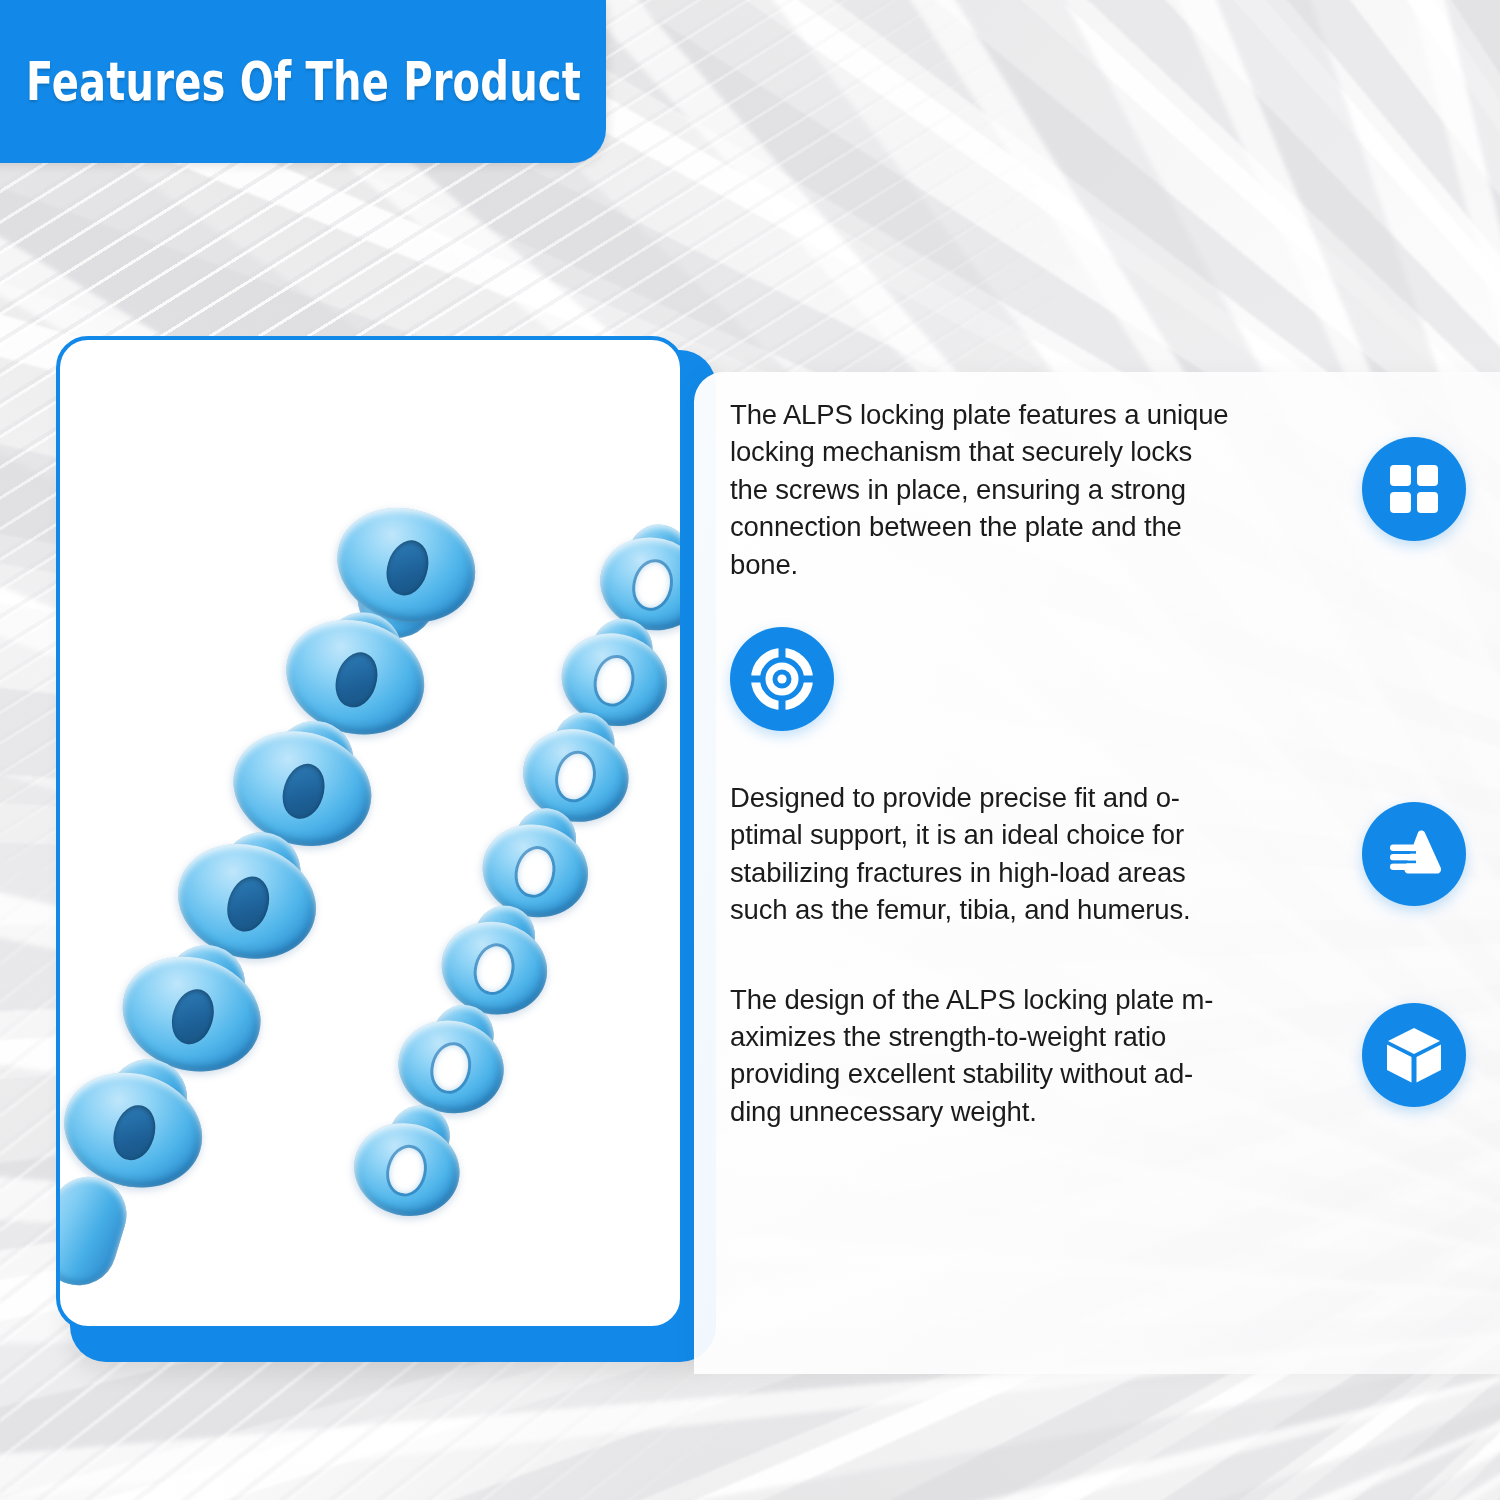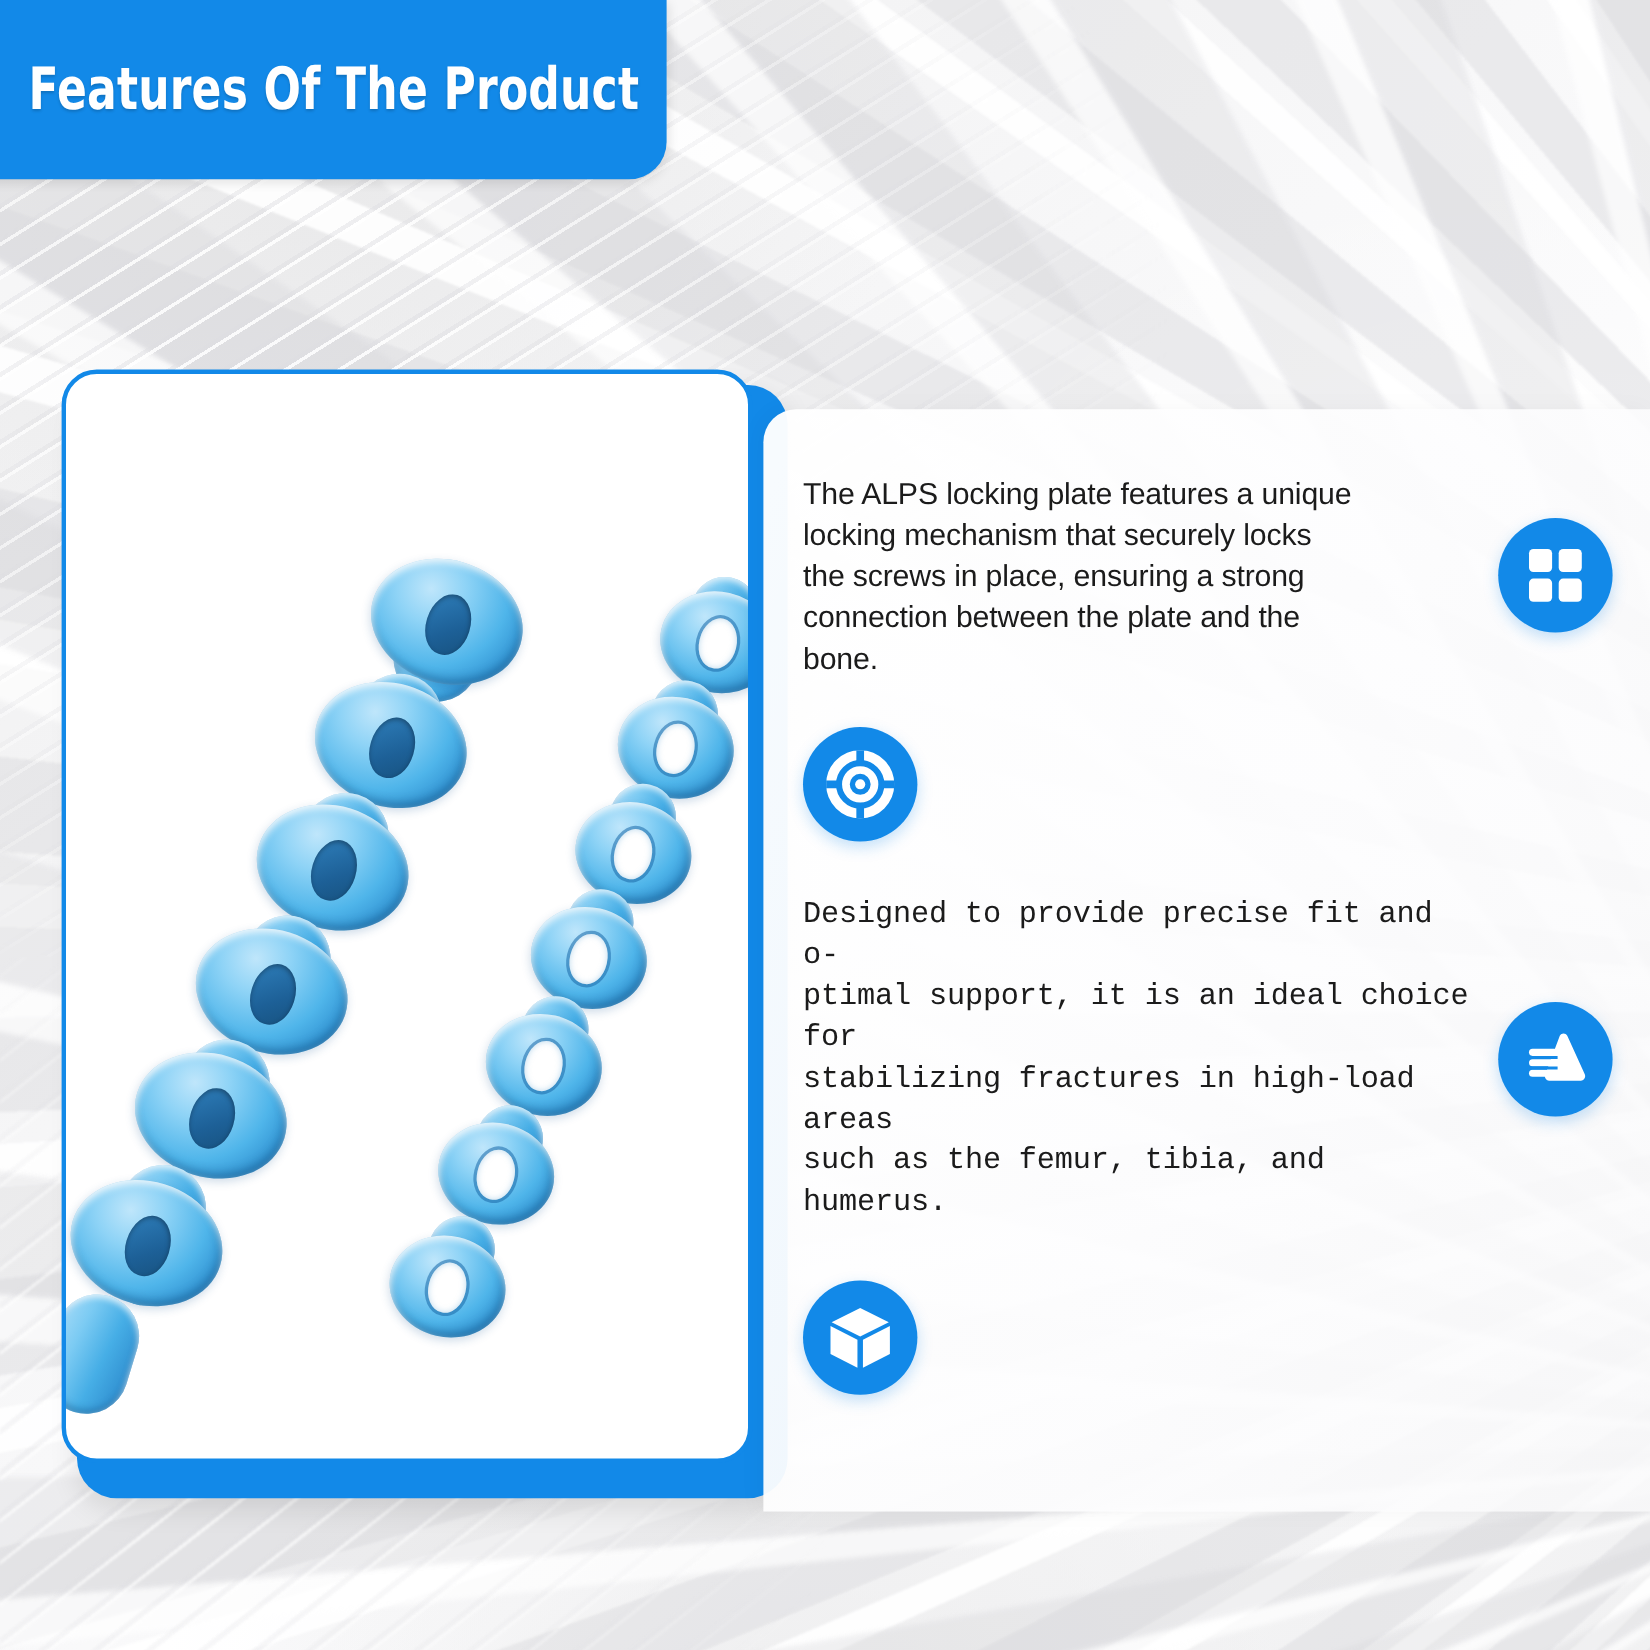--- a/index.html
+++ b/index.html
@@ -210,23 +210,23 @@
     flex:0 0 auto;
     width:104px; height:104px;
     border-radius:50%;
     background:var(--brand,#1289e8);
     display:flex; align-items:center; justify-content:center;
     box-shadow:0 5px 14px rgba(18,137,232,.26);
   }
   .feature-row .ficon svg { display:block; }
 
   
-  .feature-row.r1 { margin-top:34px; }
+  .feature-row.r1 { }
   .feature-row.r2 { margin-top:44px; }
-  .feature-row.r3 { margin-top:48px;font-family:Liberation Mono, monospace; }
+  .feature-row.r3 { margin-top:48px; }
   .feature-row.r4 { margin-top:52px; }
 </style>
 </head>
 <body>
 
 <div id="page" style="--brand: #1289e8;">
 
   <div class="bg-base"></div>
   <div class="bg-swirl"></div>
   <div class="bg-swirl2"></div>
@@ -362,20 +362,24 @@
             </g>
             <g stroke="#1289e8" stroke-width="2.6" fill="none">
               <line x1="5" y1="27.4" x2="31" y2="27.4"></line>
               <line x1="5" y1="36.9" x2="31" y2="36.9"></line>
             </g>
           </svg>
         </div>
       </div>
 
       <div class="feature-row r4">
+        <div class="ftext">The design of the ALPS locking plate m-
+aximizes the strength-to-weight ratio
+providing excellent stability without ad-
+ding unnecessary weight.</div>
         <div class="ficon">
           <svg width="60" height="60" viewBox="0 0 60 60" aria-hidden="true">
 
             <path d="M30 3 L56 16 L30 29 L4 16 Z" fill="#ffffff"></path>
 
             <path d="M3 19.5 L27.5 32 L27.5 57.5 L3 45 Z" fill="#ffffff"></path>
 
             <path d="M57 19.5 L32.5 32 L32.5 57.5 L57 45 Z" fill="#ffffff"></path>
           </svg>
         </div>

